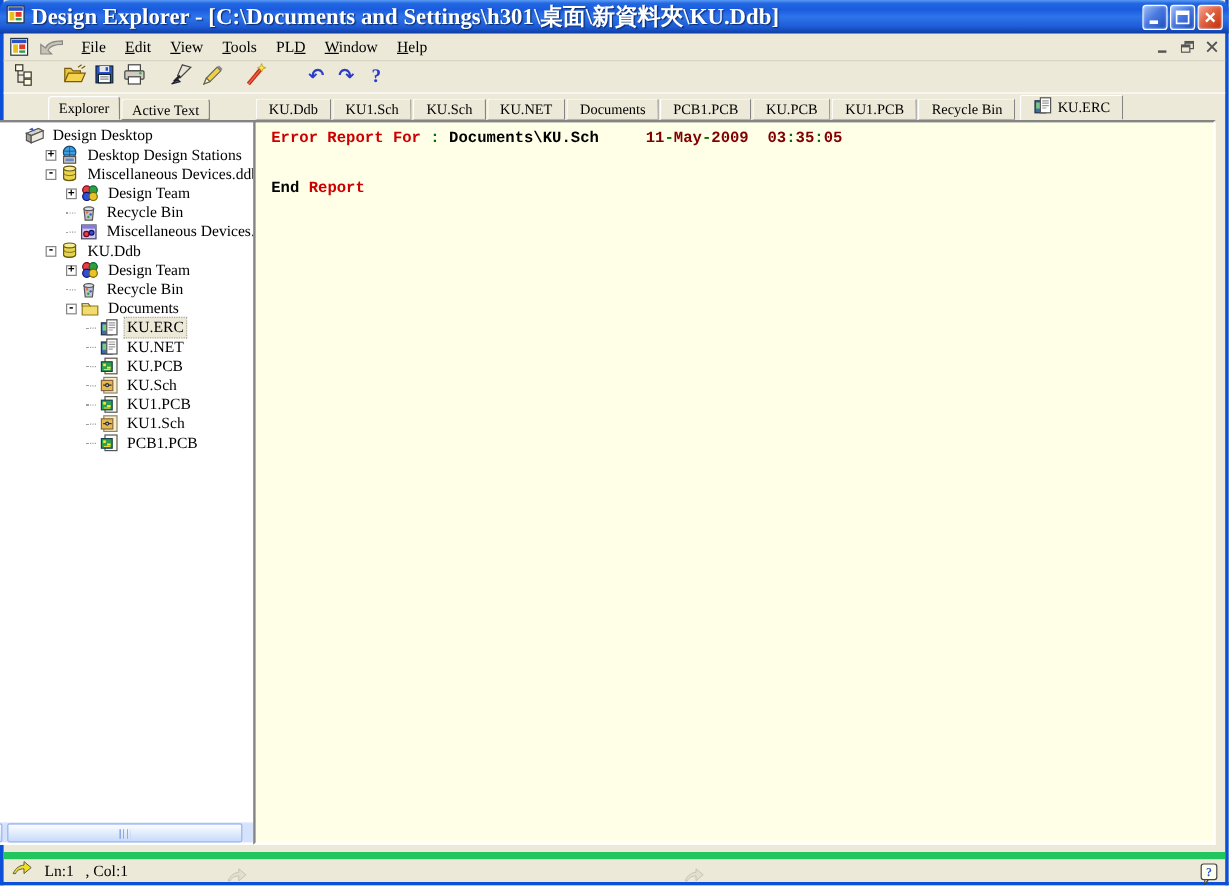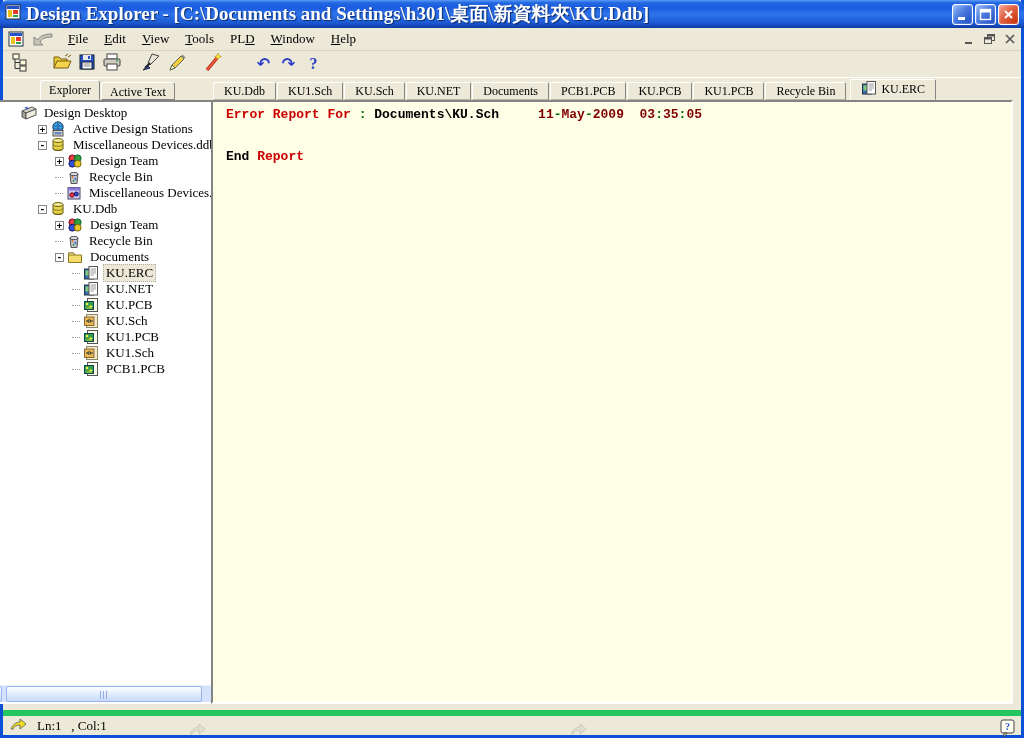--- a/index.html
+++ b/index.html
@@ -266,21 +266,21 @@
             <div class="tree-row" style="padding-left: 21px;">
               <span class="expbox">+</span>
               <span class="tree-ic">
                 <svg width="16" height="16">
                   <circle cx="8" cy="6" r="5.2" fill="#3aa0e8" stroke="#246"></circle>
                   <path d="M3.5 5 h9 M3.5 8 h9 M8 1 v10" stroke="#246" fill="none" stroke-width="0.6"></path>
                   <rect x="3" y="9.5" width="10" height="5.5" fill="#d8d4c8" stroke="#555"></rect>
                   <rect x="4.5" y="11" width="7" height="2.5" fill="#6888c8"></rect>
                 </svg>
               </span>
-              <span class="tree-label">Active Design Stations</span>
+              <span class="tree-label">Desktop Design Stations</span>
             </div>
             <div class="tree-row" style="padding-left: 21px;">
               <span class="expbox">-</span>
               <span class="tree-ic">
                 <svg width="16" height="16">
                   <path d="M3 3.5 v8 a5 2 0 0 0 10 0 v-8 z" fill="#e8d44c" stroke="#6a5a10"></path>
                   <ellipse cx="8" cy="3.5" rx="5" ry="2" fill="#f6ec9a" stroke="#6a5a10"></ellipse>
                   <path d="M3 7.3 a5 2 0 0 0 10 0 M3 11.3 a5 2 0 0 0 10 0" fill="none" stroke="#6a5a10" stroke-width="0.7"></path>
                 </svg>
               </span>

